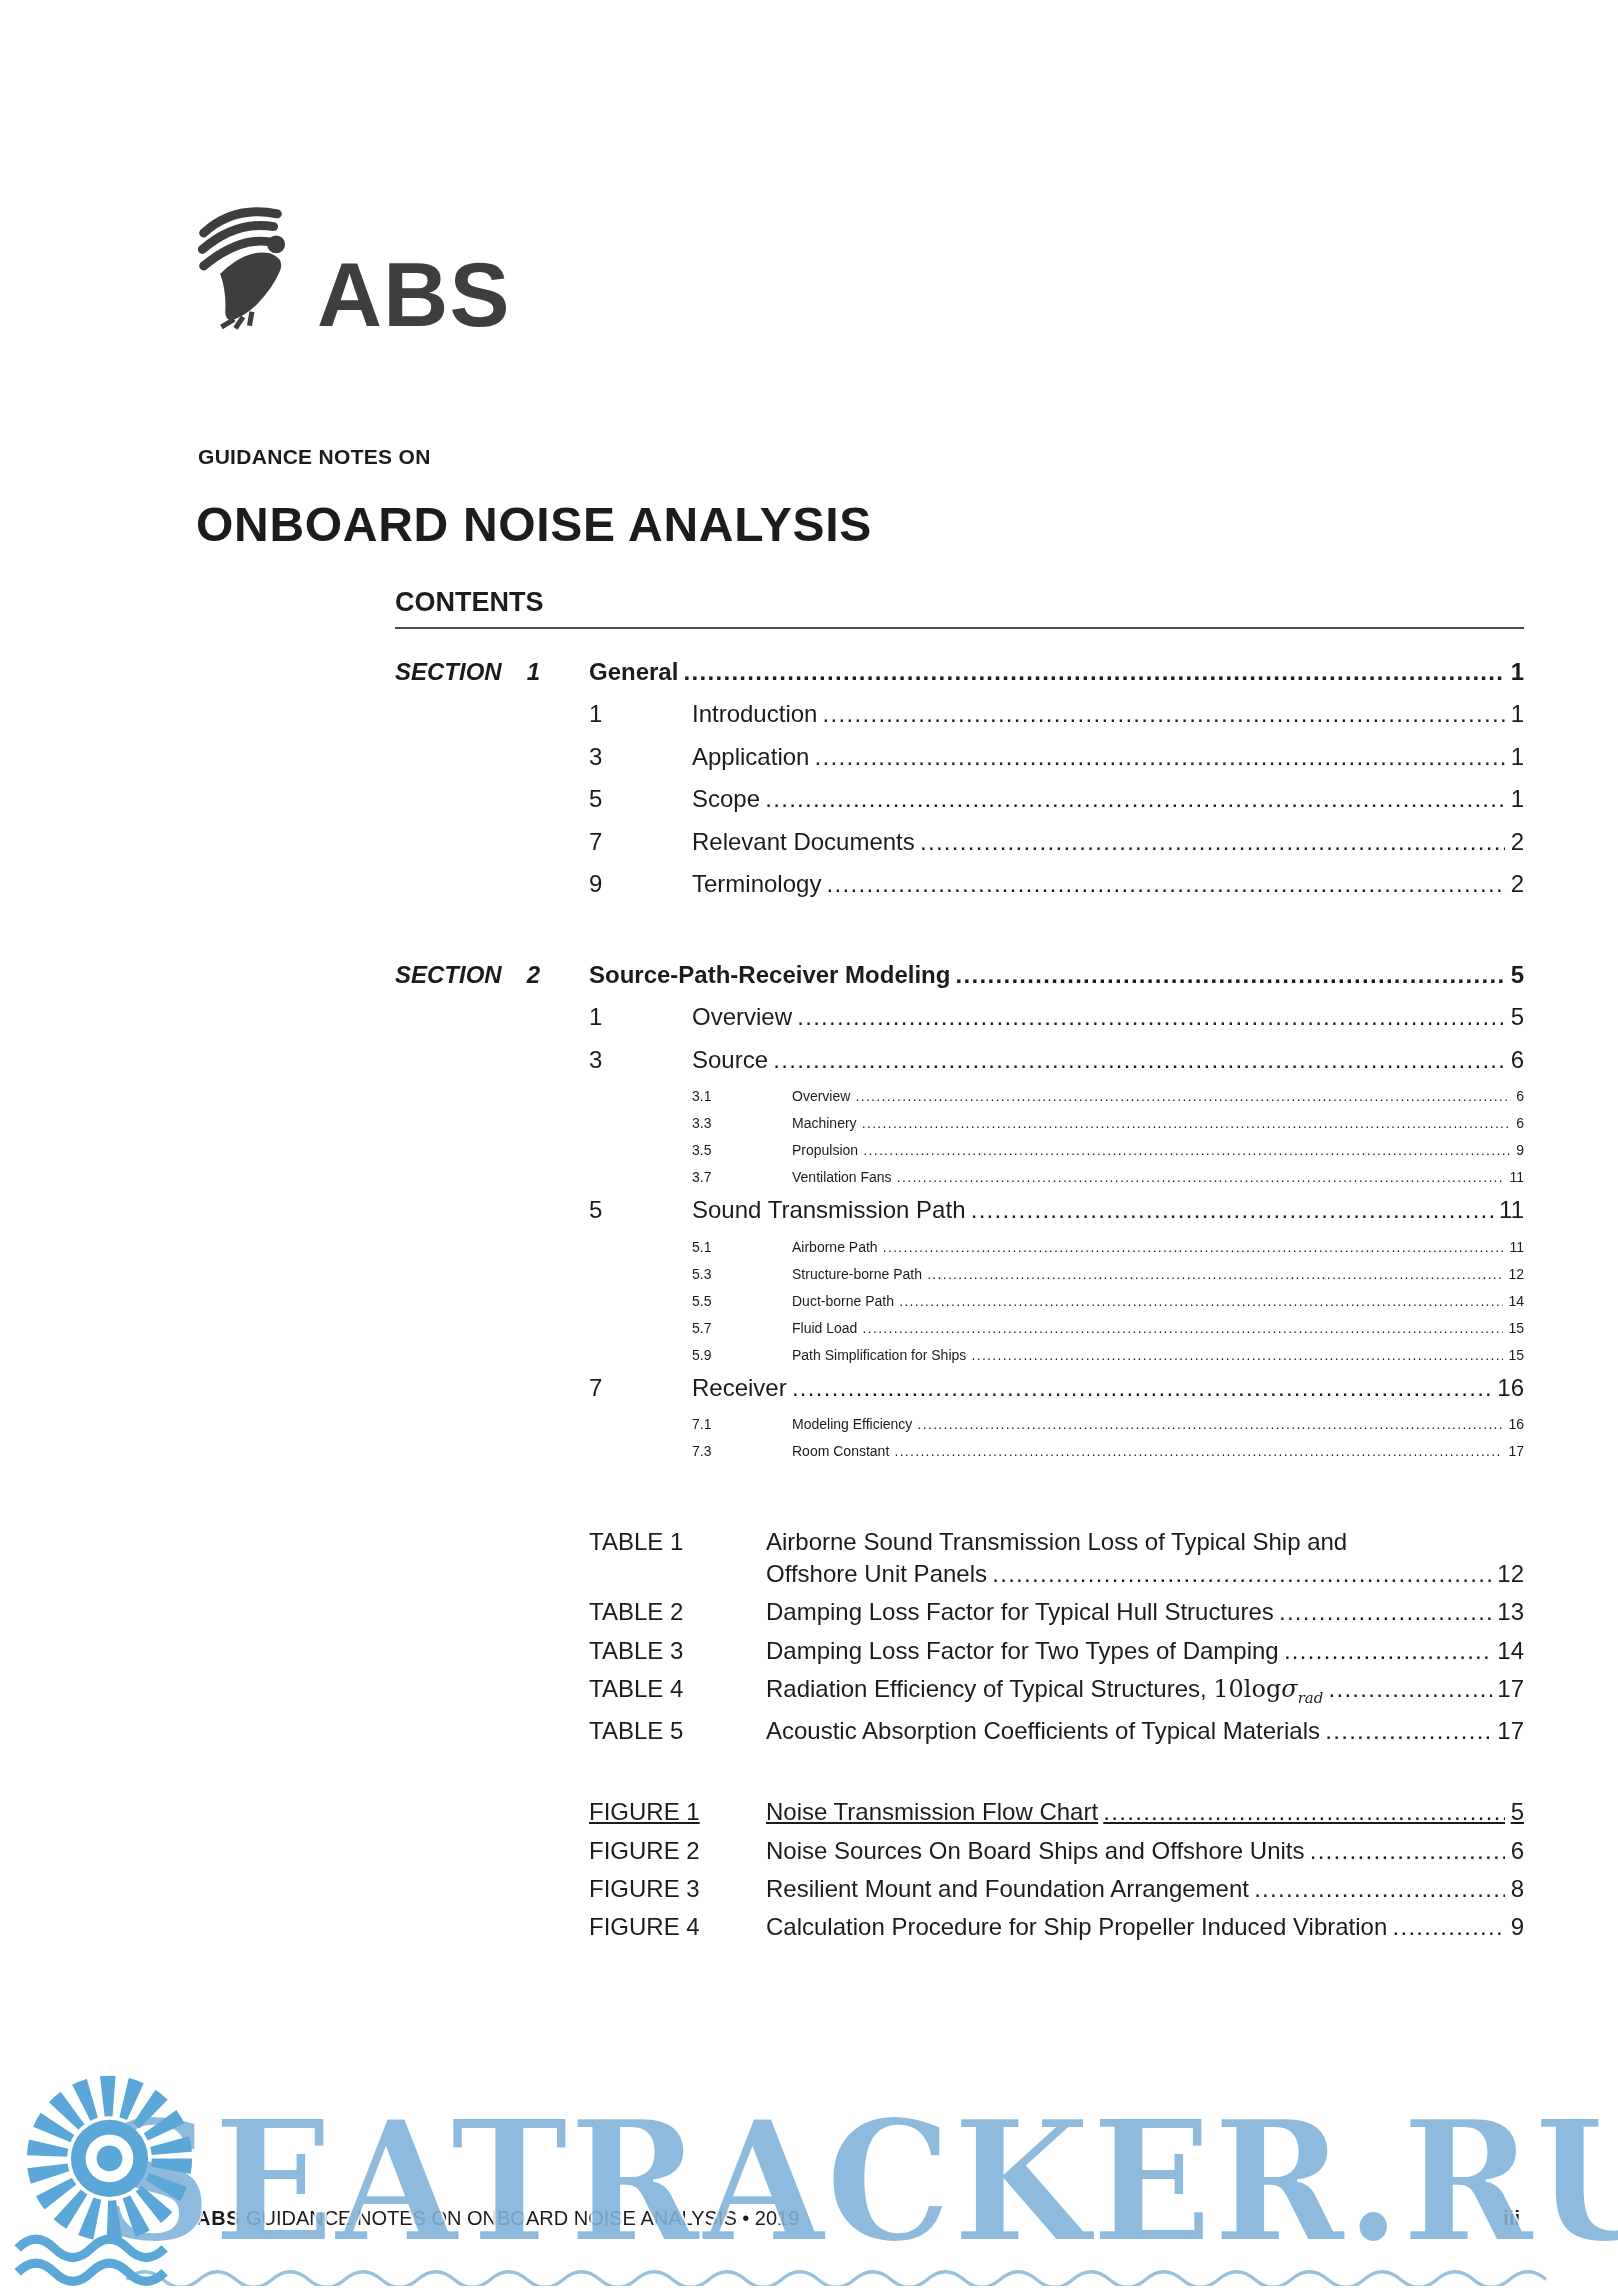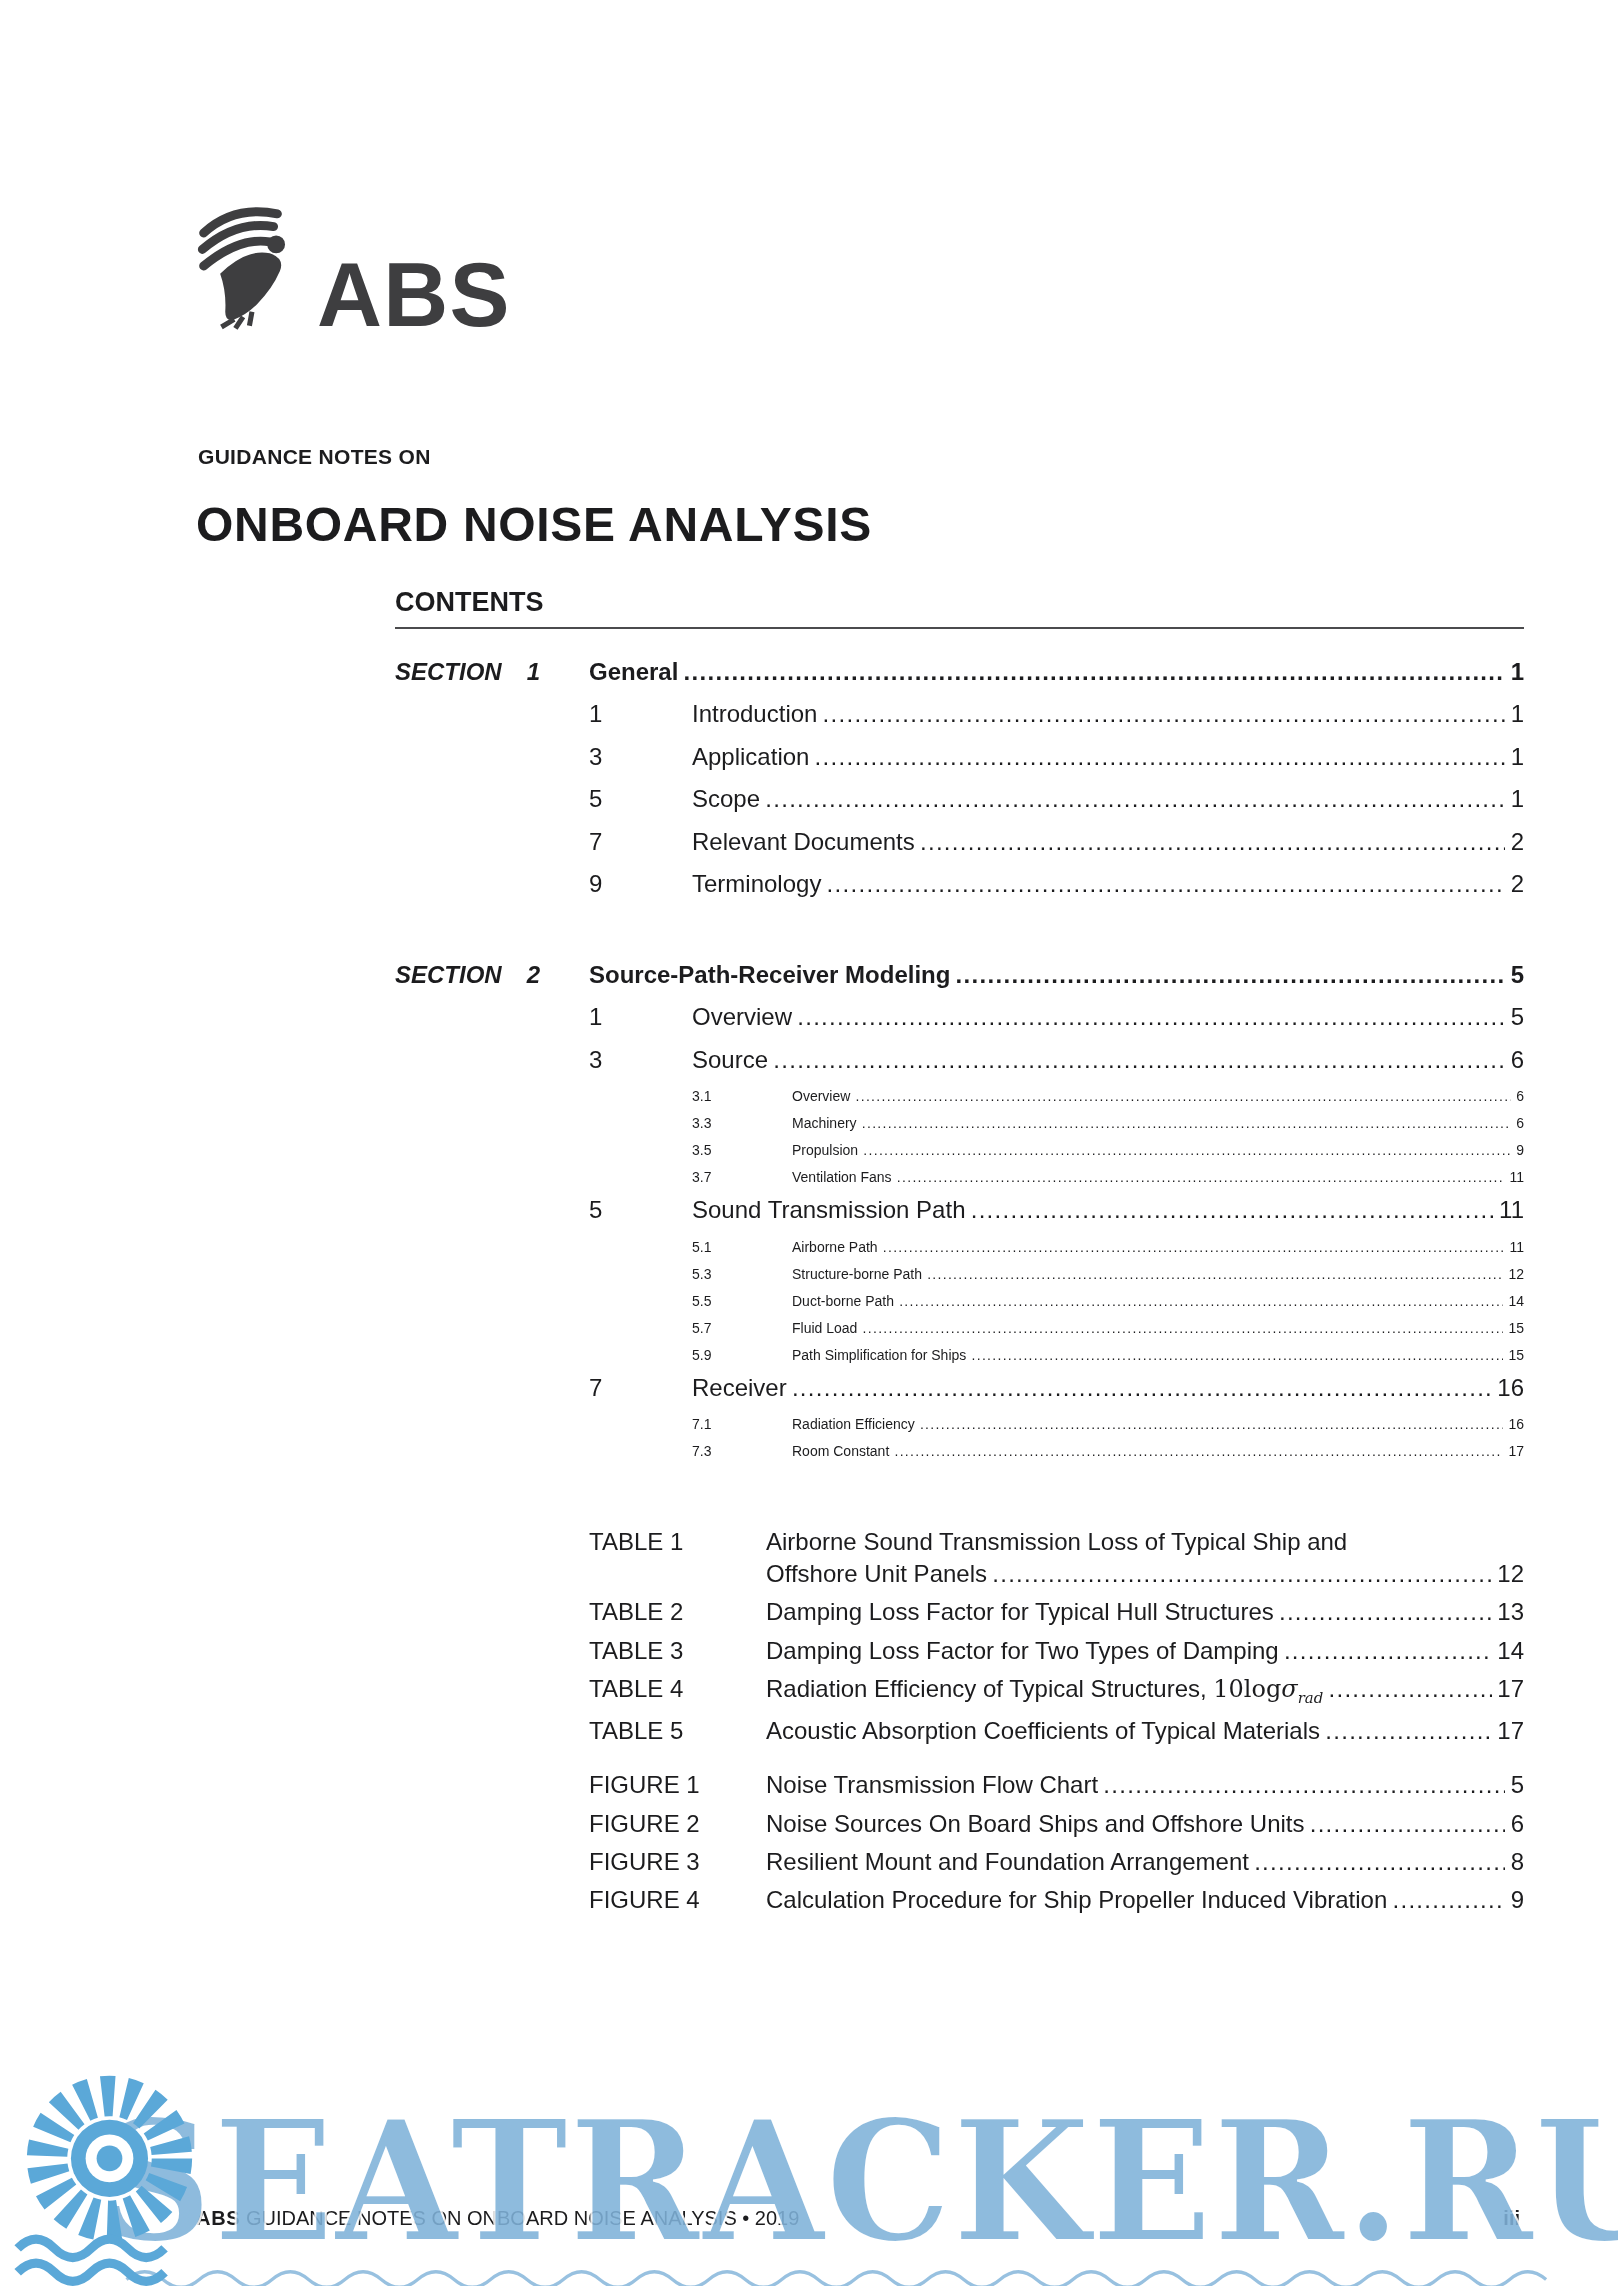--- a/index.html
+++ b/index.html
@@ -31,21 +31,21 @@
   .sec-num{display:inline-block;margin-left:25px;}
   .l2{padding-left:194px;}
   .l2 .num{flex:0 0 103px;}
   .l3{padding-left:297px;font-size:14px;margin-bottom:11px;}
   .l3 .num{flex:0 0 100px;}
   .tf{padding-left:194px;margin-bottom:10.4px;}
   .tf .label{flex:0 0 177px;}
   .tf2{padding-left:371px;margin-bottom:10.4px;}
   .gap-lg{margin-top:63px;}
   .gap-tables{margin-top:69px;}
-  .gap-figs{margin-top:26px;}
+  .gap-figs{margin-top:53px;text-decoration:underline;}
   .nolead{margin-bottom:3.9px;}
 
   .t{flex:0 1 auto;white-space:nowrap;}
   .leader{flex:1 1 26px;overflow:hidden;white-space:nowrap;margin:0 5.2px;min-width:19.6px;}
   .leader::after{content:"....................................................................................................................................................................................................................................................................";letter-spacing:1.3px;}
   .pg{flex:0 0 auto;text-align:right;white-space:nowrap;}
   .math{font-family:"DejaVu Serif",serif;}
   .sigma{font-family:"DejaVu Serif",serif;font-style:italic;}
   sub.sv{font-family:"DejaVu Serif",serif;font-style:italic;font-size:.62em;}
 
@@ -218,21 +218,21 @@
           <span class="pg">15</span>
         </div>
       <div class="row l2">
           <span class="num">7</span>
           <span class="t">Receiver</span>
           <span class="leader"></span>
           <span class="pg">16</span>
         </div>
       <div class="row l3">
           <span class="num">7.1</span>
-          <span class="t">Radiation Efficiency</span>
+          <span class="t">Modeling Efficiency</span>
           <span class="leader"></span>
           <span class="pg">16</span>
         </div>
       <div class="row l3">
           <span class="num">7.3</span>
           <span class="t">Room Constant</span>
           <span class="leader"></span>
           <span class="pg">17</span>
         </div>
 

